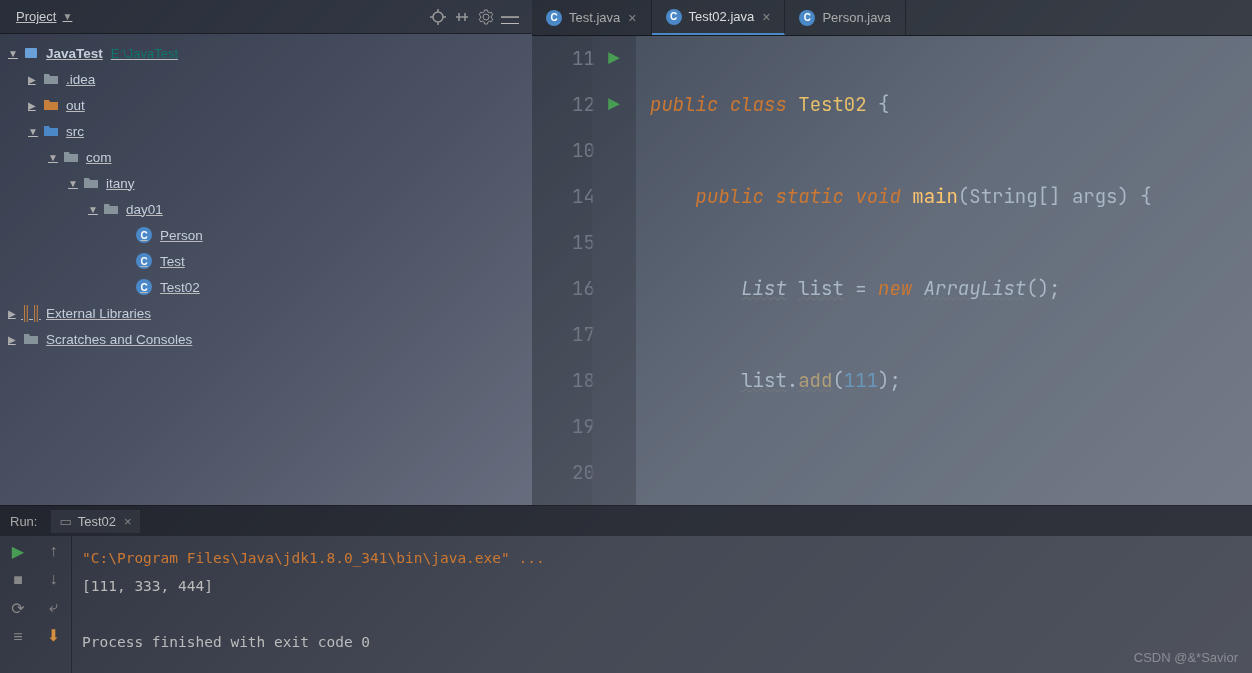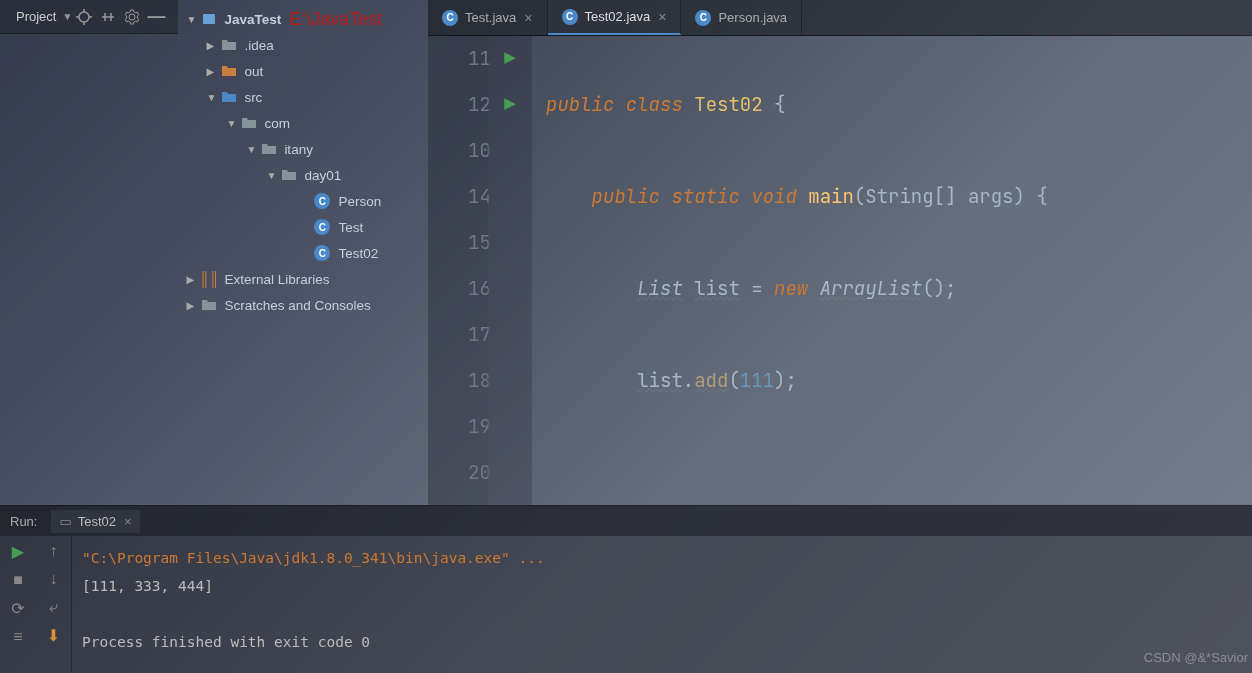--- a/index.html
+++ b/index.html
@@ -6,36 +6,36 @@
 body {
   width: 1252px; height: 673px;
   font-family: "Segoe UI", sans-serif;
   background: linear-gradient(135deg, #3a4255 0%, #5a6478 30%, #8b95a8 60%, #a8b0c0 100%);
   color: #bbb;
   overflow: hidden;
   position: relative;
 }
 .ide-root { display: flex; flex-direction: column; height: 100%; }
 .main-area { display: flex; flex: 1; min-height: 0; }
-.sidebar { width: 428px; display: flex; flex-direction: row; background: rgba(40,44,52,0.3); }
+.sidebar { width: 532px; display: flex; flex-direction: column; background: rgba(40,44,52,0.3); text-decoration: underline; }
 .sidebar-header {
   display: flex; align-items: center; height: 34px;
   padding: 0 10px; background: rgba(30,33,40,0.5);
   border-bottom: 1px solid rgba(0,0,0,0.4);
 }
 .sidebar-header .title { color: #ccc; font-size: 13px; margin-left: 6px; }
 .spacer { flex: 1; }
 .icon-btn { width: 24px; height: 24px; display: inline-flex; align-items: center; justify-content: center; color: #999; cursor: pointer; }
 .icon-btn svg { width: 16px; height: 16px; }
 .tree { padding: 6px 0; font-size: 13.5px; }
 .tree-row { display: flex; align-items: center; height: 26px; padding-left: 8px; color: #c5ced9; }
 .tree-row .arrow { width: 14px; color: #aaa; font-size: 10px; }
 .tree-row .ticon { width: 18px; display: inline-flex; align-items: center; justify-content: center; margin-right: 6px; }
 .tree-row .ticon svg { width: 16px; height: 16px; }
-.tree-row .sub { color: #b91c1c; margin-left: 8px; font-size: 18px; }
+.tree-row .sub { color: #0f766e; margin-left: 8px; font-size: 13px; }
 .pad1 { padding-left: 28px; } .pad2 { padding-left: 48px; } .pad3 { padding-left: 68px; }
 .pad4 { padding-left: 88px; } .pad6 { padding-left: 136px; }
 .editor { flex: 1; display: flex; flex-direction: column; background: rgba(30,33,40,0.35); }
 .tabs { display: flex; height: 36px; background: rgba(25,28,34,0.6); border-bottom: 1px solid rgba(0,0,0,0.5); }
 .tab { display: flex; align-items: center; padding: 0 14px; font-size: 13px; color: #aaa; cursor: pointer; border-right: 1px solid rgba(0,0,0,0.3); }
 .tab.active { border-bottom: 2px solid #4a88c7; color: #ddd; background: rgba(50,55,65,0.4); }
 .tab .ticon { margin-right: 7px; }
 .tab .close { margin-left: 8px; font-size: 14px; color: #888; }
 .code-area { flex: 1; display: flex; font-family: "JetBrains Mono", Consolas, monospace; font-size: 19px; overflow: hidden; }
 .gutter { width: 60px; text-align: center; padding-right: 12px; color: #707683; background: rgba(30,33,40,0.3); line-height: 46px; padding-left: 40px; }
@@ -54,21 +54,21 @@
 .ul { text-decoration: underline wavy rgba(128,128,128,0.6); text-decoration-thickness: 1px; }
 .run-panel { height: 168px; display: flex; flex-direction: column; background: rgba(30,33,40,0.65); border-top: 1px solid rgba(0,0,0,0.5); }
 .run-header { display: flex; align-items: center; height: 30px; padding: 8px 10px; background: rgba(20,22,28,0.5); }
 .run-header .label { font-size: 13px; color: #aaa; }
 .run-tab { display: flex; align-items: center; margin-left: 14px; padding: 4px 8px; background: rgba(60,65,75,0.5); font-size: 13px; }
 .run-body { flex: 1; display: flex; }
 .run-tools { width: 36px; display: flex; flex-direction: column; align-items: center; padding-top: 6px; gap: 10px; }
 .run-tools2 { width: 36px; display: flex; flex-direction: column; align-items: center; padding-top: 6px; gap: 10px; border-right: 1px solid rgba(0,0,0,0.3); }
 .console { flex: 1; padding: 8px 10px; font-family: Consolas, monospace; font-size: 14.5px; color: #bbb; line-height: 28px; }
 .console .cmd { color: #cc7832; }
-.watermark { position: absolute; bottom: 8px; right: 4px; font-size: 13px; color: rgba(200,200,200,0.5); }
+.watermark { position: absolute; bottom: 8px; right: 14px; font-size: 13px; color: rgba(200,200,200,0.5); }
 .project-icon svg { fill: #6aa0d8; }
 .folder-gray svg { fill: #87939a; }
 .folder-orange svg { fill: #c97f3c; }
 .folder-blue svg { fill: #4a88c7; }
 .class-icon { width: 16px; height: 16px; border-radius: 50%; background: #4a88c7; color: #fff; font-size: 10px; font-weight: bold; display: inline-flex; align-items: center; justify-content: center; }
 .file-icon svg { fill: #87939a; }
 .lib-icon { color: #c97f3c; }
 .minus-icon { color: #999; font-weight: bold; font-size: 18px; }
 </style>
 </head>

